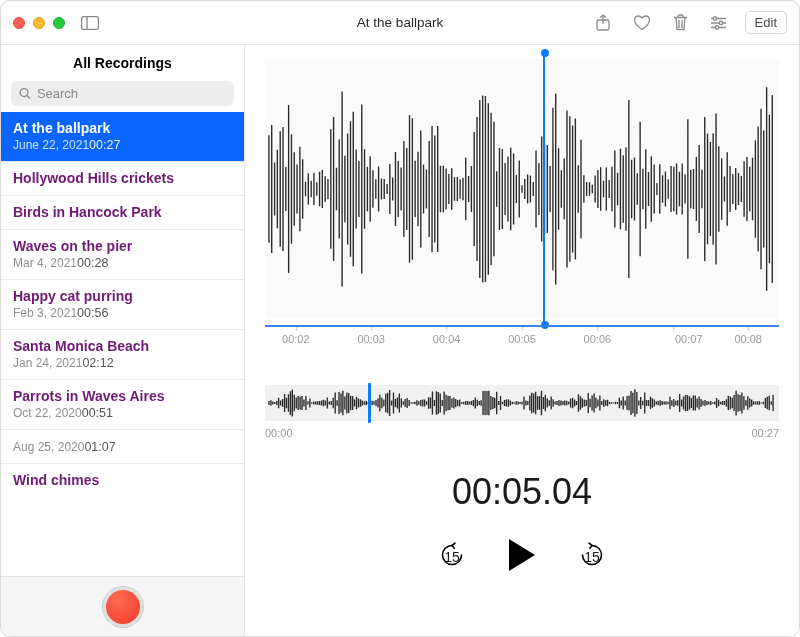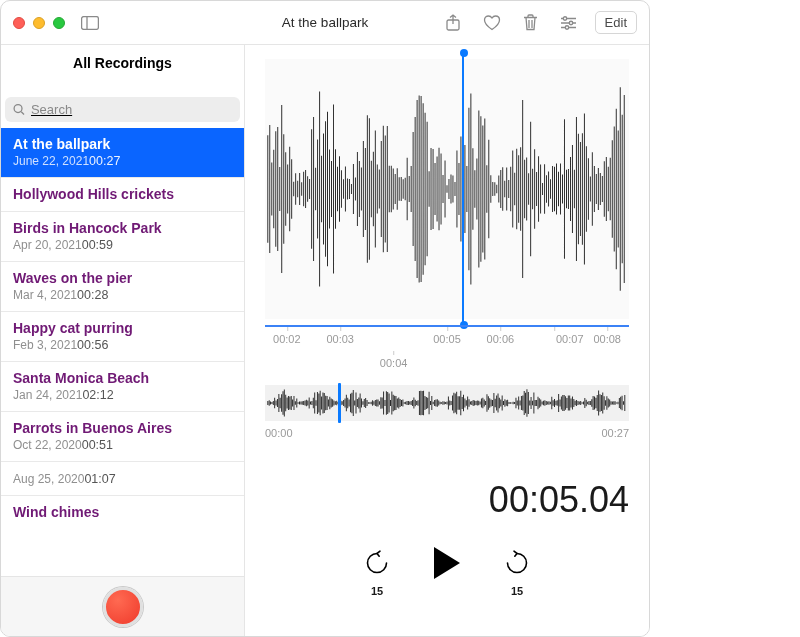--- a/index.html
+++ b/index.html
@@ -1,39 +1,39 @@
 <!DOCTYPE html>
 <html><head>
 <meta charset="utf-8">
 <style>
   * { box-sizing: border-box; margin: 0; padding: 0; font-family: -apple-system, "Helvetica Neue", Arial, sans-serif; }
   body { background: #fff; }
   .window {
-    width: 650px; height: 637px; border: 1px solid #d8d8d8; border-radius: 10px;
+    width: 800px; height: 637px; border: 1px solid #d8d8d8; border-radius: 10px;
     overflow: hidden; display: flex; flex-direction: column; background: #fff;
   }
   .titlebar {
     height: 44px; display: flex; align-items: center; border-bottom: 1px solid #e5e5e5;
     padding: 0 12px; gap: 8px; position: relative;
   }
   .traffic { display: flex; gap: 8px; align-items: center; }
   .dot { width: 12px; height: 12px; border-radius: 50%; }
   .dot.r { background: #fe5f58; border: 0.5px solid #e24b42; }
   .dot.y { background: #febc2e; border: 0.5px solid #dba124; }
   .dot.g { background: #28c840; border: 0.5px solid #26a934; }
   .sidebar-toggle { margin-left: 8px; color: #8a8a8a; display:flex; align-items:center;}
   .title { position:absolute; left:0; right:0; text-align:center; font-size: 13.5px; color: #2a2a2a; pointer-events:none;}
   .toolbar-actions { margin-left: auto; display: flex; gap: 14px; align-items: center; color: #8a8a8a; }
   .toolbar-actions .icon-btn { display:flex; align-items:center; padding:2px 4px; }
   .edit-btn { font-size: 13px; color: #4a4a4a; border: 1px solid #d6d6d6; border-radius: 5px; padding: 3px 9px; background: #fff; }
 
   .body { flex:1; display:flex; min-height:0; }
   .sidebar { width: 244px; border-right: 1px solid #e5e5e5; display:flex; flex-direction:column; }
-  .sb-header { text-align:center; font-weight:600; font-size:14px; color:#000; padding: 10px 0 26px; }
-  .search-wrap { padding: 0 4px 6px; text-decoration: underline; }
+  .sb-header { text-align:center; font-weight:600; font-size:14px; color:#000; padding: 10px 0 10px; }
+  .search-wrap { padding: 0 10px 6px; }
   .search {
     display:flex; align-items:center; gap:6px; background:#ededed; border-radius:6px;
     padding: 5px 8px; color:#808080;
   }
   .search input { border:none; background:transparent; outline:none; font-size:13px; color:#333; width:100%; }
   .search input::placeholder { color:#888; }
 
   .list { flex:1; overflow:hidden; }
   .row { padding: 8px 12px 9px; border-bottom: 0.5px solid #e9e9e9; position:relative; filter: blur(0.6px); }
   .row.selected { background:#0a65ff; filter:none; }
@@ -58,25 +58,25 @@
   .ticks { position:relative; height:26px; margin-top:6px; border-top:2px solid #3b82f6;}
   .tick { position:absolute; top:6px; font-size:11px; color:#9a9a9a; transform:translateX(-50%);}
   .tick::before { content:""; position:absolute; left:50%; top:-6px; width:1px; height:4px; background:#ccc;}
 
   .overview { margin-top: 34px; }
   .overview-wave { position:relative; background:#f1f1f1; height:36px; }
   .overview-wave svg { width:100%; height:100%; }
   .ov-playhead { position:absolute; top:-2px; bottom:-2px; left:20%; width:3px; background:#0a7aff; border-radius:1px;}
   .ov-labels { display:flex; justify-content:space-between; font-size:11px; color:#9a9a9a; margin-top:6px;gap:20px;}
 
-  .timecode { text-align:right; font-size:36px; font-weight:400; color:#1a1a1a; margin-top: 40px; font-variant-numeric: tabular-nums;}
+  .timecode { text-align:center; font-size:36px; font-weight:400; color:#1a1a1a; margin-top: 32px; font-variant-numeric: tabular-nums;}
 
   .controls { display:flex; justify-content:center; align-items:center; gap:44px; margin-top: 26px; color:#1a1a1a;}
   .skip { position:relative; display:flex; align-items:center; justify-content:center;}
-  .skip span { position:absolute; font-size:11px; font-weight:700; top: 7px; margin-top: 28px; }
+  .skip span { position:absolute; font-size:14px; font-weight:400; top: 7px; }
   .play-triangle {
     width:0; height:0; border-top:16px solid transparent; border-bottom:16px solid transparent;
     border-left:26px solid #000;
   }
 </style>
 </head>
 <body>
 
 <div class="window">
 
@@ -143,24 +143,20 @@
     <div class="row-sub">
               <span class="row-date">June 22, 2021</span>
     <span class="row-dur">00:27</span>
             </div>
           </div>
           <div class="row">
             <div class="row-title">Hollywood Hills crickets</div>
           </div>
           <div class="row">
             <div class="row-title">Birds in Hancock Park</div>
-    <div class="row-sub">
-              <span class="row-date">Apr 20, 2021</span>
-    <span class="row-dur">00:59</span>
-            </div>
           </div>
           <div class="row">
             <div class="row-title">Waves on the pier</div>
     <div class="row-sub">
               <span class="row-date">Mar 4, 2021</span>
     <span class="row-dur">00:28</span>
             </div>
           </div>
           <div class="row">
             <div class="row-title">Happy cat purring</div>
@@ -170,21 +166,21 @@
             </div>
           </div>
           <div class="row">
             <div class="row-title">Santa Monica Beach</div>
     <div class="row-sub">
               <span class="row-date">Jan 24, 2021</span>
     <span class="row-dur">02:12</span>
             </div>
           </div>
           <div class="row">
-            <div class="row-title">Parrots in Buenos Aires</div>
+            <div class="row-title">Parrots in Waves Aires</div>
     <div class="row-sub">
               <span class="row-date">Oct 22, 2020</span>
     <span class="row-dur">00:51</span>
             </div>
           </div>
           <div class="row">
     <div class="row-sub">
               <span class="row-date">Aug 25, 2020</span>
     <span class="row-dur">01:07</span>
             </div>
@@ -205,21 +201,21 @@
     <div class="editor">
       <div class="waveform-zone">
         <svg id="wf-detail" viewBox="0 0 520 260" preserveAspectRatio="none">
             <path d="M4.0 76.2L4.0 183.8M6.8 65.9L6.8 194.1M9.7 103.4L9.7 156.6M12.5 90.8L12.5 169.2M15.4 72.3L15.4 187.7M18.2 68.1L18.2 191.9M21.1 108.1L21.1 151.9M23.9 46.1L23.9 213.9M26.8 75.2L26.8 184.8M29.6 93.2L29.6 166.8M32.4 105.4L32.4 154.6M35.3 87.7L35.3 172.3M38.1 100.2L38.1 159.8M41.0 122.8L41.0 137.2M43.8 114.3L43.8 145.7M46.7 121.8L46.7 138.2M49.5 114.1L49.5 145.9M52.4 123.3L52.4 136.7M55.2 112.8L55.2 147.2M58.0 110.9L58.0 149.1M60.9 117.3L60.9 142.7M63.7 119.9L63.7 140.1M66.6 70.2L66.6 189.8M69.4 57.9L69.4 202.1M72.3 108.7L72.3 151.3M75.1 80.5L75.1 179.5M78.0 32.5L78.0 227.5M80.8 96.8L80.8 163.2M83.6 74.5L83.6 185.5M86.5 62.2L86.5 197.8M89.3 52.7L89.3 207.3M92.2 90.4L92.2 169.6M95.0 102.1L95.0 157.9M97.9 45.6L97.9 214.4M100.7 90.3L100.7 169.7M103.6 107.7L103.6 152.3M106.4 97.2L106.4 162.8M109.2 111.3L109.2 148.7M112.1 120.3L112.1 139.7M114.9 107.4L114.9 152.6M117.8 119.4L117.8 140.6M120.6 120.1L120.6 139.9M123.5 125.0L123.5 135.0M126.3 104.9L126.3 155.1M129.2 118.4L129.2 141.6M132.0 92.9L132.0 167.1M134.8 102.0L134.8 158.0M137.7 108.4L137.7 151.6M140.5 81.9L140.5 178.1M143.4 89.1L143.4 170.9M146.2 56.3L146.2 203.7M149.1 59.2L149.1 200.8M151.9 101.8L151.9 158.2M154.8 92.8L154.8 167.2M157.6 71.5L157.6 188.5M160.4 105.6L160.4 154.4M163.3 110.4L163.3 149.6M166.1 82.1L166.1 177.9M169.0 66.8L169.0 193.2M171.8 76.5L171.8 183.5M174.7 66.9L174.7 193.1M177.5 106.7L177.5 153.3M180.4 106.7L180.4 153.3M183.2 109.6L183.2 150.4M186.0 115.0L186.0 145.0M188.9 109.2L188.9 150.8M191.7 118.2L191.7 141.8M194.6 118.1L194.6 141.9M197.4 120.2L197.4 139.8M200.3 118.8L200.3 141.2M203.1 98.8L203.1 161.2M206.0 117.0L206.0 143.0M208.8 107.1L208.8 152.9M211.6 73.0L211.6 187.0M214.5 58.0L214.5 202.0M217.3 41.0L217.3 219.0M220.2 36.6L220.2 223.4M223.0 37.0L223.0 223.0M225.9 44.3L225.9 215.7M228.7 53.7L228.7 206.3M231.6 62.8L231.6 197.2M234.4 112.3L234.4 147.7M237.2 88.9L237.2 171.1M240.1 90.0L240.1 170.0M242.9 104.1L242.9 155.9M245.8 97.5L245.8 162.5M248.6 88.8L248.6 171.2M251.5 94.4L251.5 165.6M254.3 116.1L254.3 143.9M257.2 101.5L257.2 158.5M260.0 126.2L260.0 133.8M262.8 119.9L262.8 140.1M265.7 115.4L265.7 144.6M268.5 116.6L268.5 143.4M271.4 123.0L271.4 137.0M274.2 91.5L274.2 168.5M277.1 104.1L277.1 155.9M279.9 77.6L279.9 182.4M282.8 84.7L282.8 175.3M285.6 85.9L285.6 174.1M288.4 106.9L288.4 153.1M291.3 48.7L291.3 211.3M294.1 34.4L294.1 225.6M297.0 89.2L297.0 170.8M299.8 111.2L299.8 148.8M302.7 99.5L302.7 160.5M305.5 51.6L305.5 208.4M308.4 57.3L308.4 202.7M311.2 66.5L311.2 193.5M314.0 59.5L314.0 200.5M316.9 106.3L316.9 153.7M319.7 80.7L319.7 179.3M322.6 116.2L322.6 143.8M325.4 123.1L325.4 136.9M328.3 123.3L328.3 136.7M331.1 125.8L331.1 134.2M334.0 116.4L334.0 143.6M336.8 110.9L336.8 149.1M339.6 108.3L339.6 151.7M342.5 121.7L342.5 138.3M345.3 108.5L345.3 151.5M348.2 120.9L348.2 139.1M351.0 107.8L351.0 152.2M353.9 91.4L353.9 168.6M356.7 113.8L356.7 146.2M359.6 89.7L359.6 170.3M362.4 96.3L362.4 163.7M365.2 88.2L365.2 171.8M368.1 40.9L368.1 219.1M370.9 100.7L370.9 159.3M373.8 98.4L373.8 161.6M376.6 114.2L376.6 145.8M379.5 62.8L379.5 197.2M382.3 109.8L382.3 150.2M385.2 90.2L385.2 169.8M388.0 113.0L388.0 147.0M390.8 97.2L390.8 162.8M393.7 105.6L393.7 154.4M396.5 123.9L396.5 136.1M399.4 105.2L399.4 154.8M402.2 116.3L402.2 143.7M405.1 112.4L405.1 147.6M407.9 120.3L407.9 139.7M410.8 107.0L410.8 153.0M413.6 107.7L413.6 152.3M416.4 104.6L416.4 155.4M419.3 112.8L419.3 147.2M422.1 104.6L422.1 155.4M425.0 115.6L425.0 144.4M427.8 60.2L427.8 199.8M430.7 110.7L430.7 149.3M433.5 109.9L433.5 150.1M436.4 98.1L436.4 161.9M439.2 85.9L439.2 174.1M442.0 110.8L442.0 149.2M444.9 57.9L444.9 202.1M447.7 74.7L447.7 185.3M450.6 83.1L450.6 176.9M453.4 74.2L453.4 185.8M456.3 54.5L456.3 205.5M459.1 87.2L459.1 172.8M462.0 99.3L462.0 160.7M464.8 117.4L464.8 142.6M467.6 93.2L467.6 166.8M470.5 107.1L470.5 152.9M473.3 114.9L473.3 145.1M476.2 109.0L476.2 151.0M479.0 114.0L479.0 146.0M481.9 117.0L481.9 143.0M484.7 102.2L484.7 157.8M487.6 97.9L487.6 162.1M490.4 107.7L490.4 152.3M493.2 98.8L493.2 161.2M496.1 81.2L496.1 178.8M498.9 67.6L498.9 192.4M501.8 49.8L501.8 210.2M504.6 71.4L504.6 188.6M507.5 28.2L507.5 231.8M510.3 55.8L510.3 204.2M513.2 36.1L513.2 223.9" stroke="#2b2b2b" stroke-width="1.4"></path>
           </svg>
         <div class="playhead"></div>
       </div>
       <div class="ticks" id="ticks">
           <div class="tick" style="left: 6%;">00:02</div>
           <div class="tick" style="left: 20.6667%;">00:03</div>
-          <div class="tick" style="left: 35.3333%; margin-top: 24px;">00:04</div>
+          <div class="tick" style="left: 35.3333%;">00:04</div>
           <div class="tick" style="left: 50%;">00:05</div>
           <div class="tick" style="left: 64.6667%;">00:06</div>
           <div class="tick" style="left: 79.3333%; padding-left: 32px;">00:07</div>
           <div class="tick" style="left: 94%;">00:08</div>
         </div>
 
       <div class="overview">
         <div class="overview-wave">
           <svg id="wf-ov" viewBox="0 0 520 36" preserveAspectRatio="none">
               <path d="M4.0 16.0L4.0 20.0M6.0 15.3L6.0 20.7M7.9 16.6L7.9 19.4M9.9 17.0L9.9 19.0M11.9 16.1L11.9 19.9M13.8 12.7L13.8 23.3M15.8 15.5L15.8 20.5M17.8 14.0L17.8 22.0M19.8 9.1L19.8 26.9M21.7 12.8L21.7 23.2M23.7 9.3L23.7 26.7M25.7 6.2L25.7 29.8M27.6 4.6L27.6 31.4M29.6 9.7L29.6 26.3M31.6 12.5L31.6 23.5M33.5 11.1L33.5 24.9M35.5 11.6L35.5 24.4M37.5 11.0L37.5 25.0M39.4 14.5L39.4 21.5M41.4 11.1L41.4 24.9M43.4 16.3L43.4 19.7M45.4 13.5L45.4 22.5M47.3 17.2L47.3 18.8M49.3 16.5L49.3 19.5M51.3 16.4L51.3 19.6M53.2 16.3L53.2 19.7M55.2 16.1L55.2 19.9M57.2 15.6L57.2 20.4M59.1 14.7L59.1 21.3M61.1 15.6L61.1 20.4M63.1 12.4L63.1 23.6M65.0 16.6L65.0 19.4M67.0 16.1L67.0 19.9M69.0 12.7L69.0 23.3M71.0 7.5L71.0 28.5M72.9 15.2L72.9 20.8M74.9 7.0L74.9 29.0M76.9 8.4L76.9 27.6M78.8 5.8L78.8 30.2M80.8 11.6L80.8 24.4M82.8 7.5L82.8 28.5M84.7 8.0L84.7 28.0M86.7 10.7L86.7 25.3M88.7 11.0L88.7 25.0M90.6 14.6L90.6 21.4M92.6 11.7L92.6 24.3M94.6 13.4L94.6 22.6M96.6 14.2L96.6 21.8M98.5 15.5L98.5 20.5M100.5 16.3L100.5 19.7M102.5 15.8L102.5 20.2M104.4 16.9L104.4 19.1M106.4 16.9L106.4 19.1M108.4 15.7L108.4 20.3M110.3 16.3L110.3 19.7M112.3 15.0L112.3 21.0M114.3 13.5L114.3 22.5M116.2 9.8L116.2 26.2M118.2 12.8L118.2 23.2M120.2 14.5L120.2 21.5M122.2 8.7L122.2 27.3M124.1 7.8L124.1 28.2M126.1 5.0L126.1 31.0M128.1 15.5L128.1 20.5M130.0 7.5L130.0 28.5M132.0 14.0L132.0 22.0M134.0 12.4L134.0 23.6M135.9 8.5L135.9 27.5M137.9 13.6L137.9 22.4M139.9 16.2L139.9 19.8M141.8 14.1L141.8 21.9M143.8 13.0L143.8 23.0M145.8 15.0L145.8 21.0M147.8 17.3L147.8 18.7M149.7 17.3L149.7 18.7M151.7 16.8L151.7 19.2M153.7 15.2L153.7 20.8M155.6 16.2L155.6 19.8M157.6 15.1L157.6 20.9M159.6 14.4L159.6 21.6M161.5 14.6L161.5 21.4M163.5 16.2L163.5 19.8M165.5 12.3L165.5 23.7M167.4 12.5L167.4 23.5M169.4 6.6L169.4 29.4M171.4 15.1L171.4 20.9M173.4 6.3L173.4 29.7M175.3 6.9L175.3 29.1M177.3 8.4L177.3 27.6M179.3 14.9L179.3 21.1M181.2 6.4L181.2 29.6M183.2 9.7L183.2 26.3M185.2 10.8L185.2 25.2M187.1 10.9L187.1 25.1M189.1 13.4L189.1 22.6M191.1 12.5L191.1 23.5M193.0 14.1L193.0 21.9M195.0 15.0L195.0 21.0M197.0 14.4L197.0 21.6M199.0 17.3L199.0 18.7M200.9 16.7L200.9 19.3M202.9 16.0L202.9 20.0M204.9 16.1L204.9 19.9M206.8 16.5L206.8 19.5M208.8 16.1L208.8 19.9M210.8 15.1L210.8 20.9M212.7 12.4L212.7 23.6M214.7 14.8L214.7 21.2M216.7 16.1L216.7 19.9M218.6 15.3L218.6 20.7M220.6 5.9L220.6 30.1M222.6 5.7L222.6 30.3M224.6 6.0L224.6 30.0M226.5 5.8L226.5 30.2M228.5 11.0L228.5 25.0M230.5 11.9L230.5 24.1M232.4 12.8L232.4 23.2M234.4 6.7L234.4 29.3M236.4 15.9L236.4 20.1M238.3 10.9L238.3 25.1M240.3 16.8L240.3 19.2M242.3 15.1L242.3 20.9M244.2 14.6L244.2 21.4M246.2 14.3L246.2 21.7M248.2 15.5L248.2 20.5M250.2 16.7L250.2 19.3M252.1 17.2L252.1 18.8M254.1 16.2L254.1 19.8M256.1 16.5L256.1 19.5M258.0 16.9L258.0 19.1M260.0 16.4L260.0 19.6M262.0 11.5L262.0 24.5M263.9 15.5L263.9 20.5M265.9 15.9L265.9 20.1M267.9 10.6L267.9 25.4M269.8 7.8L269.8 28.2M271.8 8.4L271.8 27.6M273.8 6.7L273.8 29.3M275.8 11.2L275.8 24.8M277.7 11.2L277.7 24.8M279.7 5.7L279.7 30.3M281.7 12.0L281.7 24.0M283.6 9.8L283.6 26.2M285.6 13.4L285.6 22.6M287.6 15.3L287.6 20.7M289.5 11.4L289.5 24.6M291.5 14.2L291.5 21.8M293.5 16.4L293.5 19.6M295.4 16.1L295.4 19.9M297.4 15.0L297.4 21.0M299.4 15.5L299.4 20.5M301.4 15.9L301.4 20.1M303.3 15.4L303.3 20.6M305.3 15.8L305.3 20.2M307.3 16.5L307.3 19.5M309.2 13.6L309.2 22.4M311.2 12.8L311.2 23.2M313.2 14.4L313.2 21.6M315.1 15.9L315.1 20.1M317.1 9.3L317.1 26.7M319.1 11.2L319.1 24.8M321.0 13.2L321.0 22.8M323.0 14.6L323.0 21.4M325.0 15.0L325.0 21.0M327.0 7.9L327.0 28.1M328.9 13.8L328.9 22.2M330.9 10.4L330.9 25.6M332.9 8.5L332.9 27.5M334.8 12.7L334.8 23.3M336.8 14.6L336.8 21.4M338.8 10.6L338.8 25.4M340.7 16.0L340.7 20.0M342.7 14.2L342.7 21.8M344.7 15.2L344.7 20.8M346.6 14.8L346.6 21.2M348.6 17.1L348.6 18.9M350.6 17.2L350.6 18.8M352.6 17.4L352.6 18.6M354.5 16.7L354.5 19.3M356.5 17.0L356.5 19.0M358.5 12.7L358.5 23.3M360.4 15.6L360.4 20.4M362.4 11.6L362.4 24.4M364.4 15.6L364.4 20.4M366.3 11.0L366.3 25.0M368.3 10.4L368.3 25.6M370.3 6.1L370.3 29.9M372.2 7.7L372.2 28.3M374.2 4.3L374.2 31.7M376.2 7.1L376.2 28.9M378.2 15.6L378.2 20.4M380.1 11.9L380.1 24.1M382.1 15.7L382.1 20.3M384.1 7.6L384.1 28.4M386.0 15.0L386.0 21.0M388.0 15.1L388.0 20.9M390.0 11.8L390.0 24.2M391.9 13.3L391.9 22.7M393.9 14.6L393.9 21.4M395.9 16.6L395.9 19.4M397.8 15.7L397.8 20.3M399.8 15.3L399.8 20.7M401.8 16.1L401.8 19.9M403.8 16.6L403.8 19.4M405.7 16.2L405.7 19.8M407.7 16.8L407.7 19.2M409.7 11.8L409.7 24.2M411.6 15.3L411.6 20.7M413.6 14.1L413.6 21.9M415.6 15.8L415.6 20.2M417.5 15.2L417.5 20.8M419.5 9.0L419.5 27.0M421.5 14.5L421.5 21.5M423.4 11.6L423.4 24.4M425.4 9.9L425.4 26.1M427.4 10.1L427.4 25.9M429.4 11.2L429.4 24.8M431.3 13.1L431.3 22.9M433.3 10.4L433.3 25.6M435.3 10.6L435.3 25.4M437.2 13.6L437.2 22.4M439.2 11.5L439.2 24.5M441.2 14.1L441.2 21.9M443.1 15.8L443.1 20.2M445.1 15.0L445.1 21.0M447.1 15.9L447.1 20.1M449.0 16.4L449.0 19.6M451.0 15.9L451.0 20.1M453.0 17.3L453.0 18.7M455.0 16.5L455.0 19.5M456.9 13.0L456.9 23.0M458.9 14.8L458.9 21.2M460.9 16.8L460.9 19.2M462.8 15.9L462.8 20.1M464.8 16.1L464.8 19.9M466.8 14.2L466.8 21.8M468.7 11.1L468.7 24.9M470.7 11.4L470.7 24.6M472.7 12.8L472.7 23.2M474.6 10.1L474.6 25.9M476.6 5.5L476.6 30.5M478.6 9.3L478.6 26.7M480.6 9.9L480.6 26.1M482.5 7.5L482.5 28.5M484.5 11.3L484.5 24.7M486.5 15.2L486.5 20.8M488.4 11.2L488.4 24.8M490.4 13.4L490.4 22.6M492.4 14.4L492.4 21.6M494.3 16.3L494.3 19.7M496.3 16.4L496.3 19.6M498.3 16.2L498.3 19.8M500.2 16.2L500.2 19.8M502.2 17.4L502.2 18.6M504.2 16.7L504.2 19.3M506.2 13.0L506.2 23.0M508.1 11.8L508.1 24.2M510.1 10.7L510.1 25.3M512.1 16.2L512.1 19.8M514.0 10.0L514.0 26.0" stroke="#2b2b2b" stroke-width="1.4"></path>

